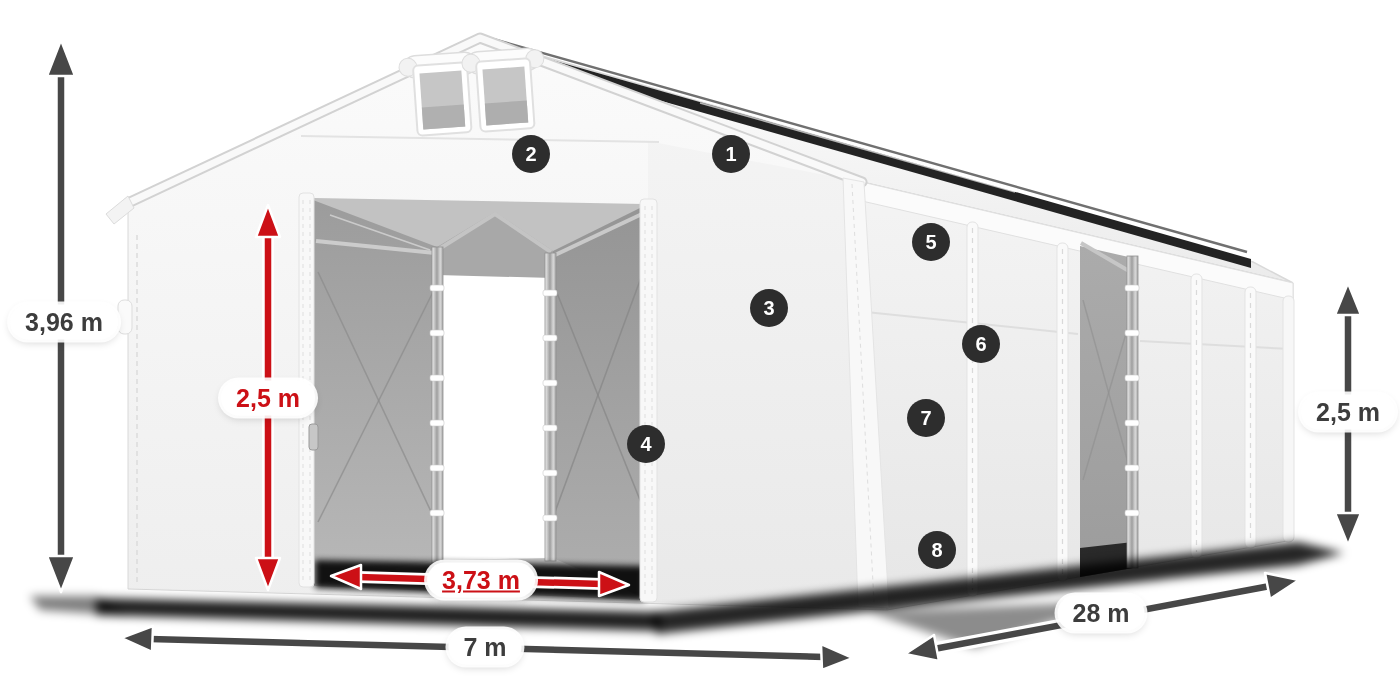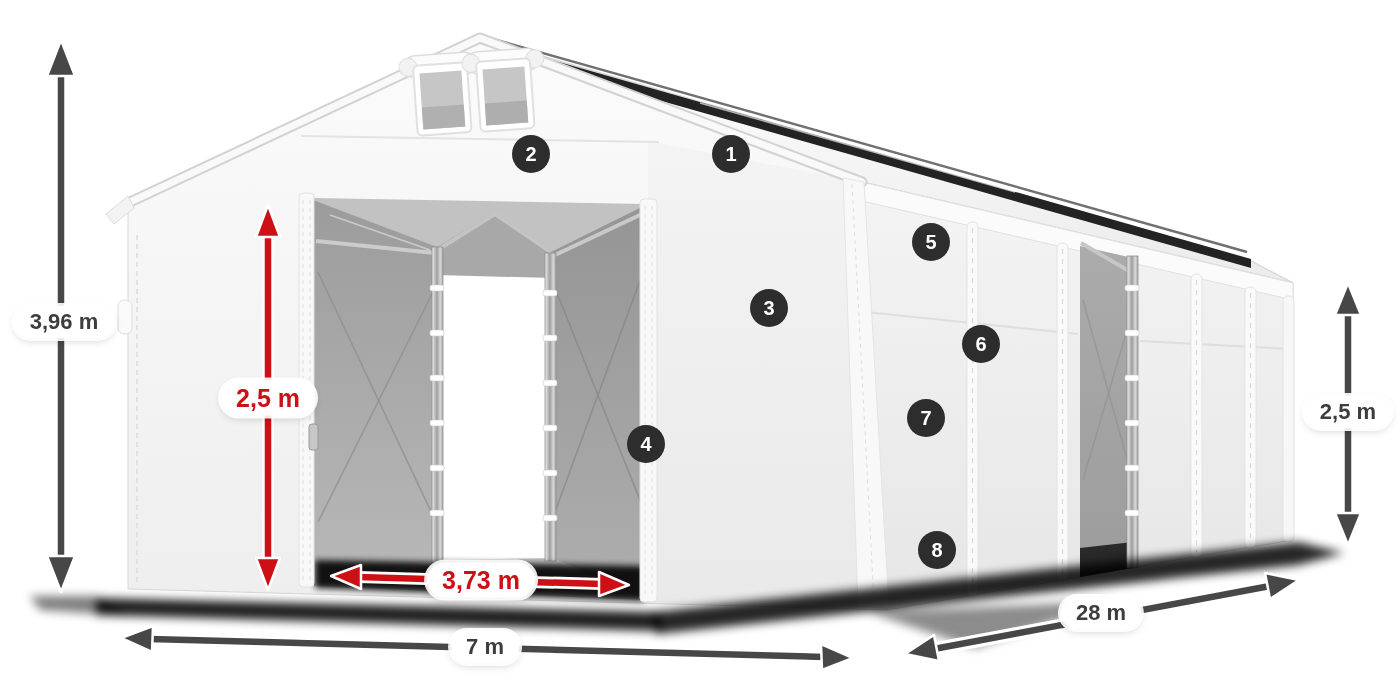--- a/index.html
+++ b/index.html
@@ -14,21 +14,21 @@
     position:relative;width:1400px;height:700px;background:#ffffff;
     overflow:hidden;font-family:"Liberation Sans",sans-serif;
   }
   #tent-svg{position:absolute;left:0;top:0;}
   .dim-label{
     position:absolute;transform:translate(-50%,-50%);
     background:var(--label-bg);border-radius:999px;
     padding:5px 15px;font-weight:bold;white-space:nowrap;line-height:1;
     box-shadow:0 0 0 3px rgba(255,255,255,.9),0 3px 9px rgba(0,0,0,.18);
   }
-  .dim-gray{color:var(--dim-text);font-size:22px;}
+  .dim-gray{color:var(--dim-text);font-size:25px;}
   .dim-red{color:var(--accent-red);font-size:25px;}
   .badge{
     position:absolute;width:38px;height:38px;border-radius:50%;
     background:var(--badge-bg);color:var(--badge-text);
     display:flex;align-items:center;justify-content:center;
     font-size:20px;font-weight:bold;transform:translate(-50%,-50%);
     cursor:pointer;
   }
 </style>
 </head>
@@ -246,21 +246,21 @@
     <g>
       <line x1="358" y1="577" x2="602" y2="584" stroke="#ffffff" stroke-width="12"></line>
       <line x1="358" y1="577" x2="602" y2="584" stroke="#cc1016" stroke-width="6.5"></line>
       <polygon points="331,576 361,565 361,589" fill="#cc1016" stroke="#ffffff" stroke-width="2.5" stroke-linejoin="round"></polygon>
       <polygon points="629,585 599,572 599,596" fill="#cc1016" stroke="#ffffff" stroke-width="2.5" stroke-linejoin="round"></polygon>
     </g>
   </svg>
 
   <div class="dim-label dim-gray" style="left:64px;top:322px;">3,96 m</div>
   <div class="dim-label dim-red" style="left:268px;top:398px;">2,5 m</div>
-  <div class="dim-label dim-red" style="left:481px;top:580px;">3,73 m</div>
+  <div class="dim-label dim-red" style="left:481px;top:580px;text-decoration:underline;">3,73 m</div>
   <div class="dim-label dim-gray" style="left:485px;top:647px;">7 m</div>
   <div class="dim-label dim-gray" style="left:1101px;top:613px;">28 m</div>
   <div class="dim-label dim-gray" style="left:1348px;top:412px;">2,5 m</div>
 
   <div class="badge" style="left:731px;top:154px;">1</div>
   <div class="badge" style="left:531px;top:154px;">2</div>
   <div class="badge" style="left:769px;top:308px;">3</div>
   <div class="badge" style="left:646px;top:444px;">4</div>
   <div class="badge" style="left:931px;top:242px;">5</div>
   <div class="badge" style="left:981px;top:344px;">6</div>

